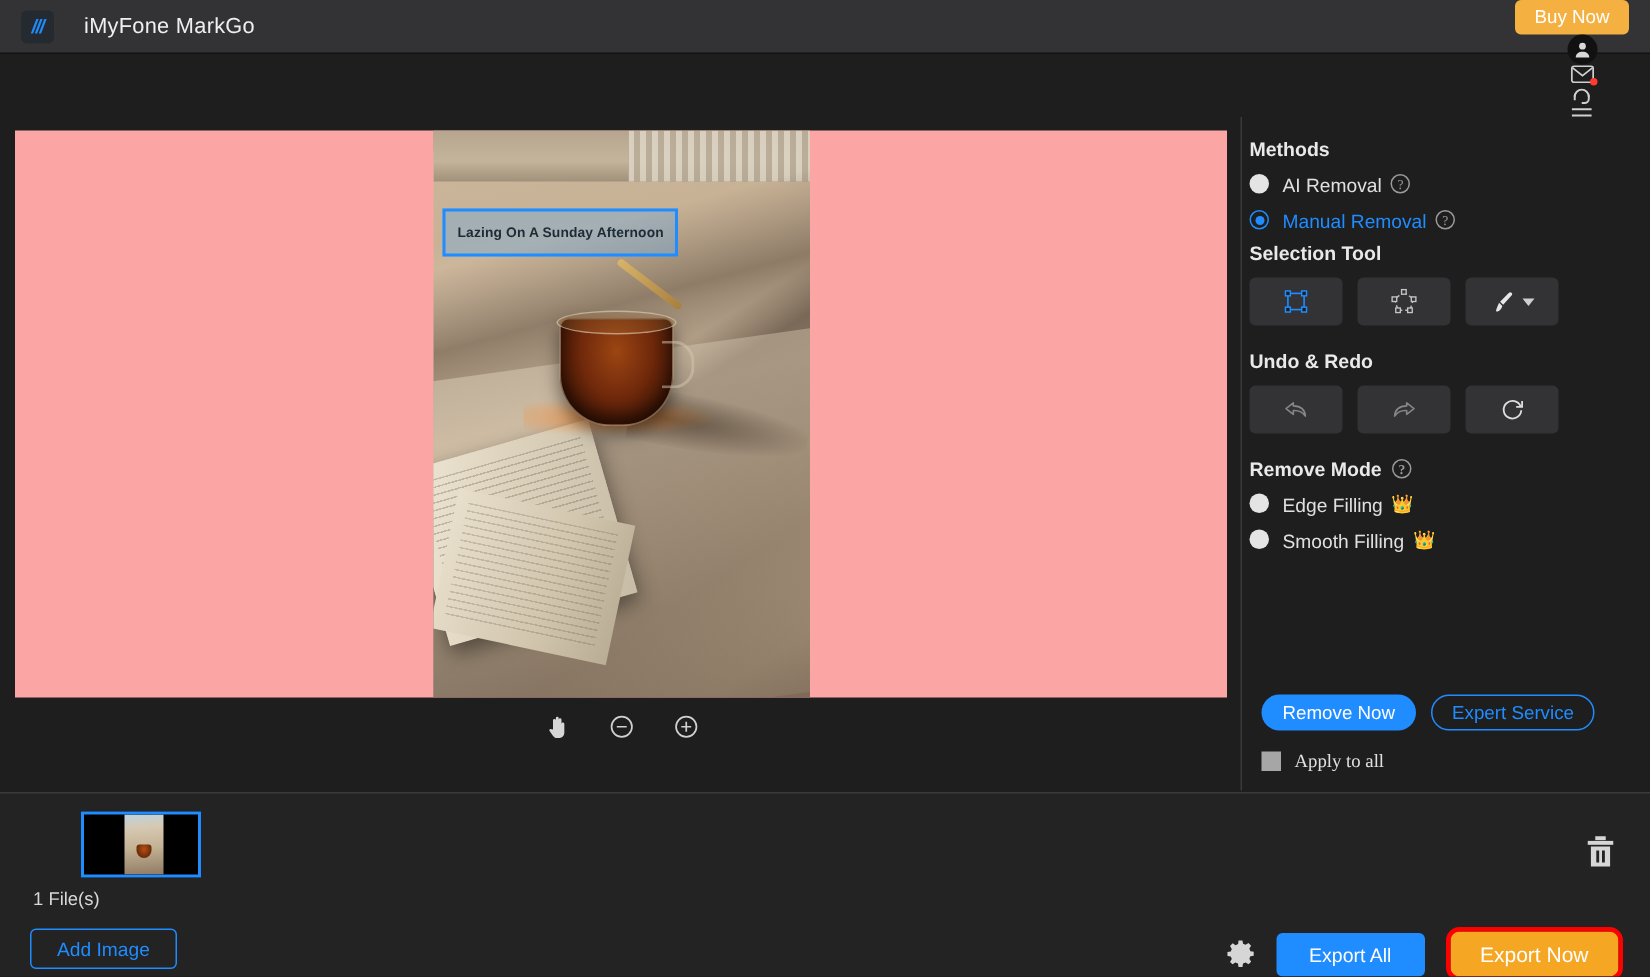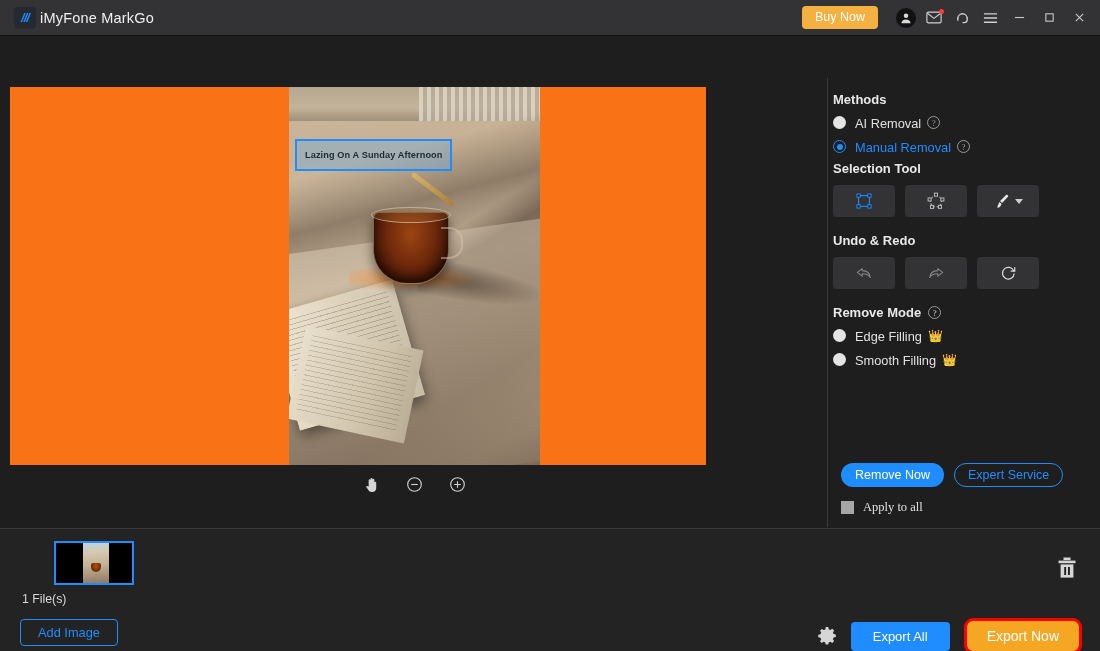--- a/index.html
+++ b/index.html
@@ -16,22 +16,22 @@
     position: absolute; top: 0; left: 0; width: 1100px; height: 36px;
     background: #333335;
     display: flex; align-items: center;
     border-bottom: 1px solid #121212;
   }
   .logo-box {
     width: 22px; height: 22px; margin-left: 14px; border-radius: 4px;
     background: #252a30; display: flex; align-items: center; justify-content: center;
   }
   .logo-mark { font-size: 13px; font-weight: bold; font-style: italic; color: #1f8cff; line-height: 1; letter-spacing: -1px; }
-  .app-title { margin-left: 4px; color: #efefef; font-size: 14.5px; letter-spacing: .2px; }
-  .tb-right { margin-left: auto; display: flex; align-items: center; height: 36px; }
+  .app-title { margin-left: 20px; color: #efefef; font-size: 14.5px; letter-spacing: .2px; }
+  .tb-right { margin-left: auto; display: flex; align-items: center; height: 36px; flex-direction: column; }
   .buy-now {
     background: #f5b042; color: #ffffff; font-size: 12.5px;
     padding: 5px 13px; border-radius: 4px; border: none; cursor: pointer;
     margin-right: 14px; line-height: 1.1;
   }
   .tb-icon {
     width: 28px; height: 36px; display: flex; align-items: center; justify-content: center;
     color: #cfcfcf; cursor: pointer; position: relative;
   }
   .tb-icon svg { display: block; }
@@ -57,22 +57,22 @@
     color: #1f8cff; font-size: 15px; font-weight: bold;
   }
 
   
   .workspace { position: absolute; top: 78px; left: 0; width: 1100px; height: 449px; }
   .canvas-area {
     position: absolute; top: 0; left: 0; width: 828px; height: 449px;
     background: #1e1e1e; border-right: 1px solid #3a3a3a;
   }
   .canvas-black {
-    position: absolute; left: 10px; top: 9px; width: 696px; height: 378px;
-    background: #f97316; overflow: hidden;
+    position: absolute; left: 10px; top: 9px; width: 808px; height: 378px;
+    background: #fca5a5; overflow: hidden;
   }
   .photo {
     position: absolute; left: 279px; top: 0px; width: 251px; height: 378px;
     overflow: hidden;
     background:
       
       linear-gradient(148deg, rgba(0,0,0,0) 46%, rgba(30,18,10,0.42) 52%, rgba(38,24,14,0.30) 78%, rgba(0,0,0,0) 92%),
       
       linear-gradient(170deg, #cbb79d 0%, #c8b296 18%, #d9c6ac 34%, #bba489 62%, #9c8770 82%, #7d6a57 100%);
   }

